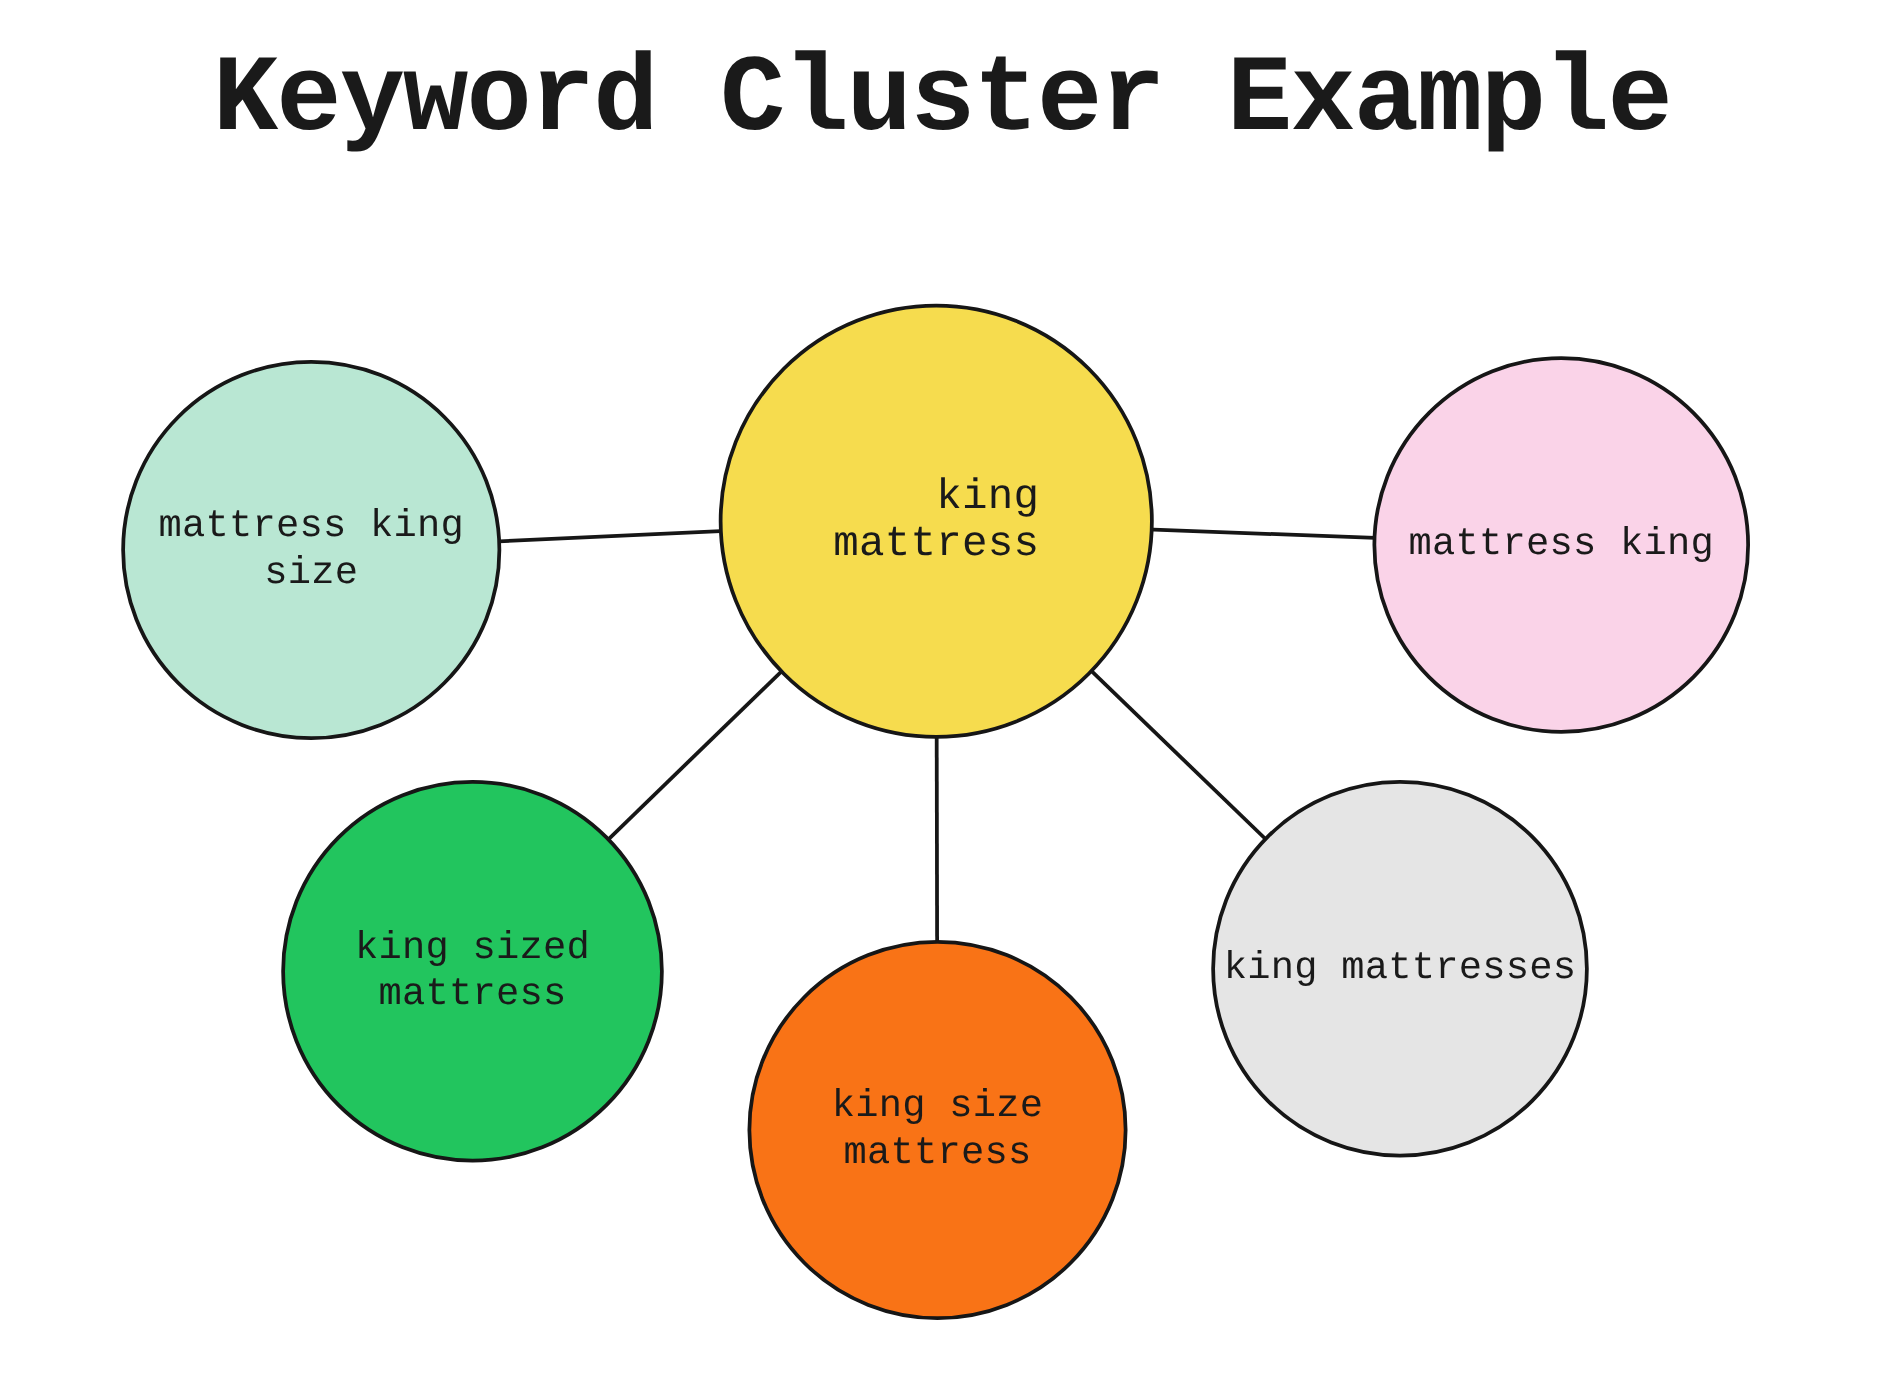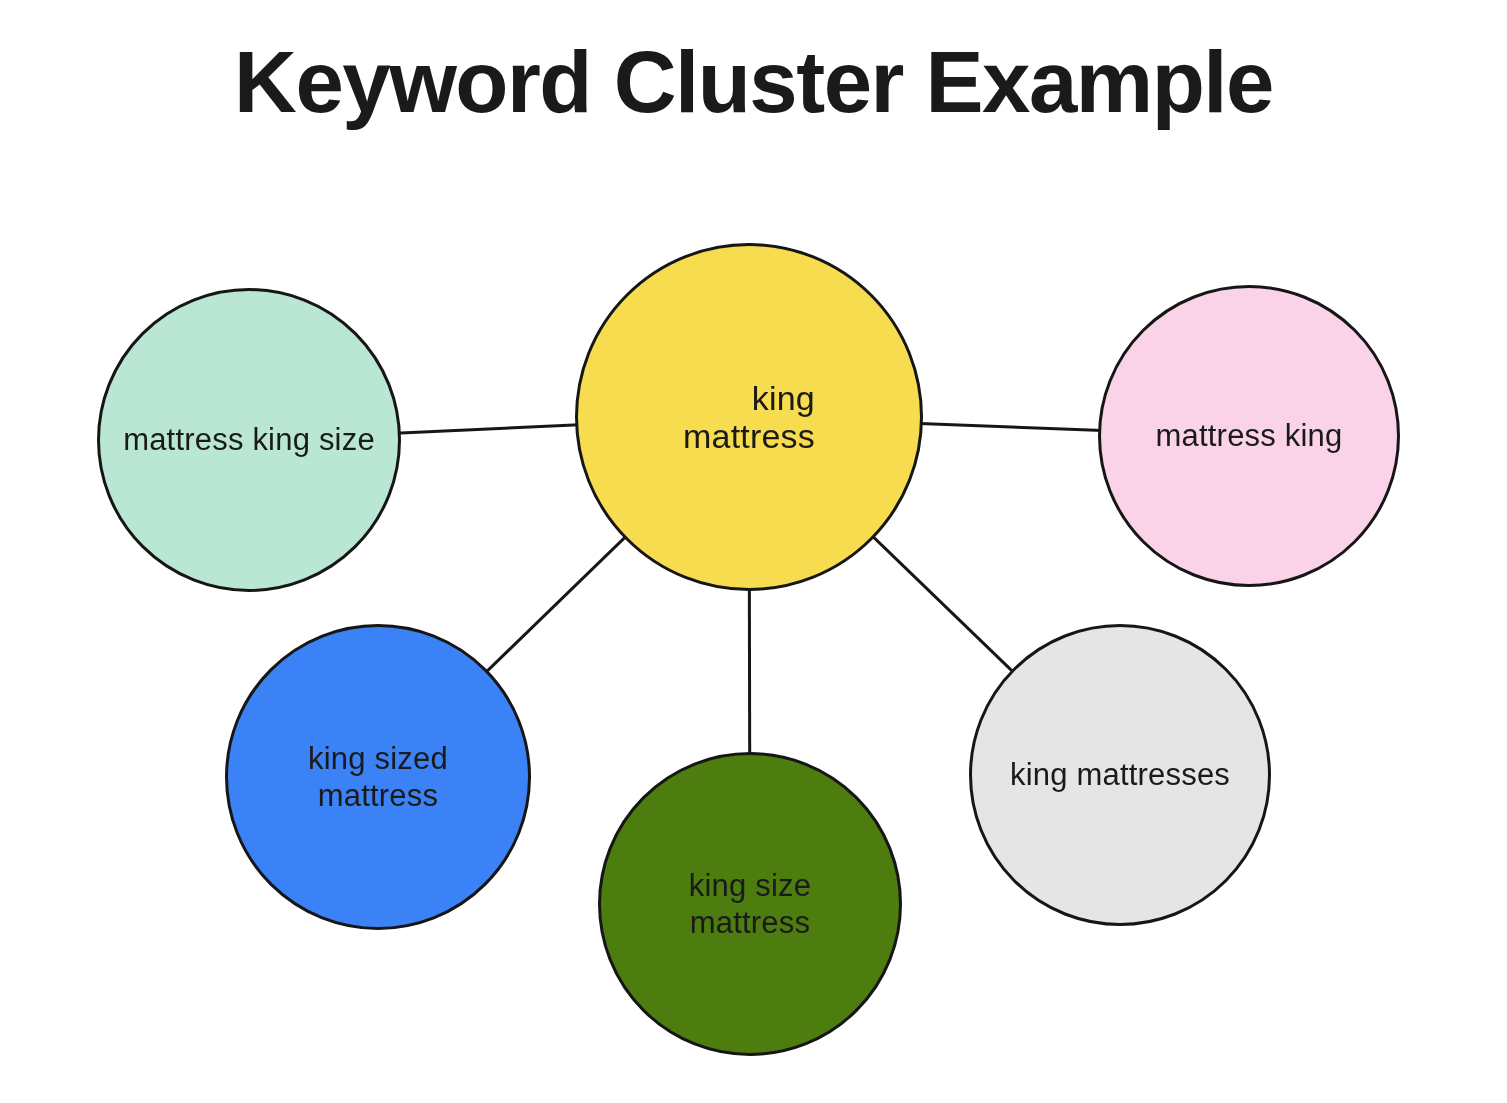--- a/index.html
+++ b/index.html
@@ -7,20 +7,21 @@
     padding: 0;
     background: var(--bg, #ffffff);
     font-family: "Liberation Sans", "DejaVu Sans", sans-serif;
   }
   .canvas {
     position: relative;
     width: 1507px;
     height: 1103px;
     background: var(--bg, #ffffff);
     overflow: hidden;
+    font-family: Liberation Mono, monospace;
   }
   .title {
     position: absolute;
     top: 34px;
     left: 0;
     width: 100%;
     margin: 0;
     text-align: center;
     font-size: 87px;
     font-weight: bold;
@@ -85,26 +86,26 @@
   </div>
 
   <div class="node node--right" style="background-color: rgb(250, 211, 232);">
     <span class="node-label">mattress king</span>
   </div>
 
   <div class="node node--left" style="background-color: rgb(185, 231, 211);">
     <span class="node-label">mattress king size</span>
   </div>
 
-  <div class="node node--lower-left" style="background-color: #3b82f6;">
+  <div class="node node--lower-left" style="background-color: #22c55e;">
     <span class="node-label">king sized
 mattress</span>
   </div>
 
-  <div class="node node--bottom" style="background-color: #4d7c0f;">
+  <div class="node node--bottom" style="background-color: #f97316;">
     <span class="node-label">king size
 mattress</span>
   </div>
 
   <div class="node node--lower-right" style="background-color: #e5e5e5;">
     <span class="node-label">king mattresses</span>
   </div>
 
 </div>
 

